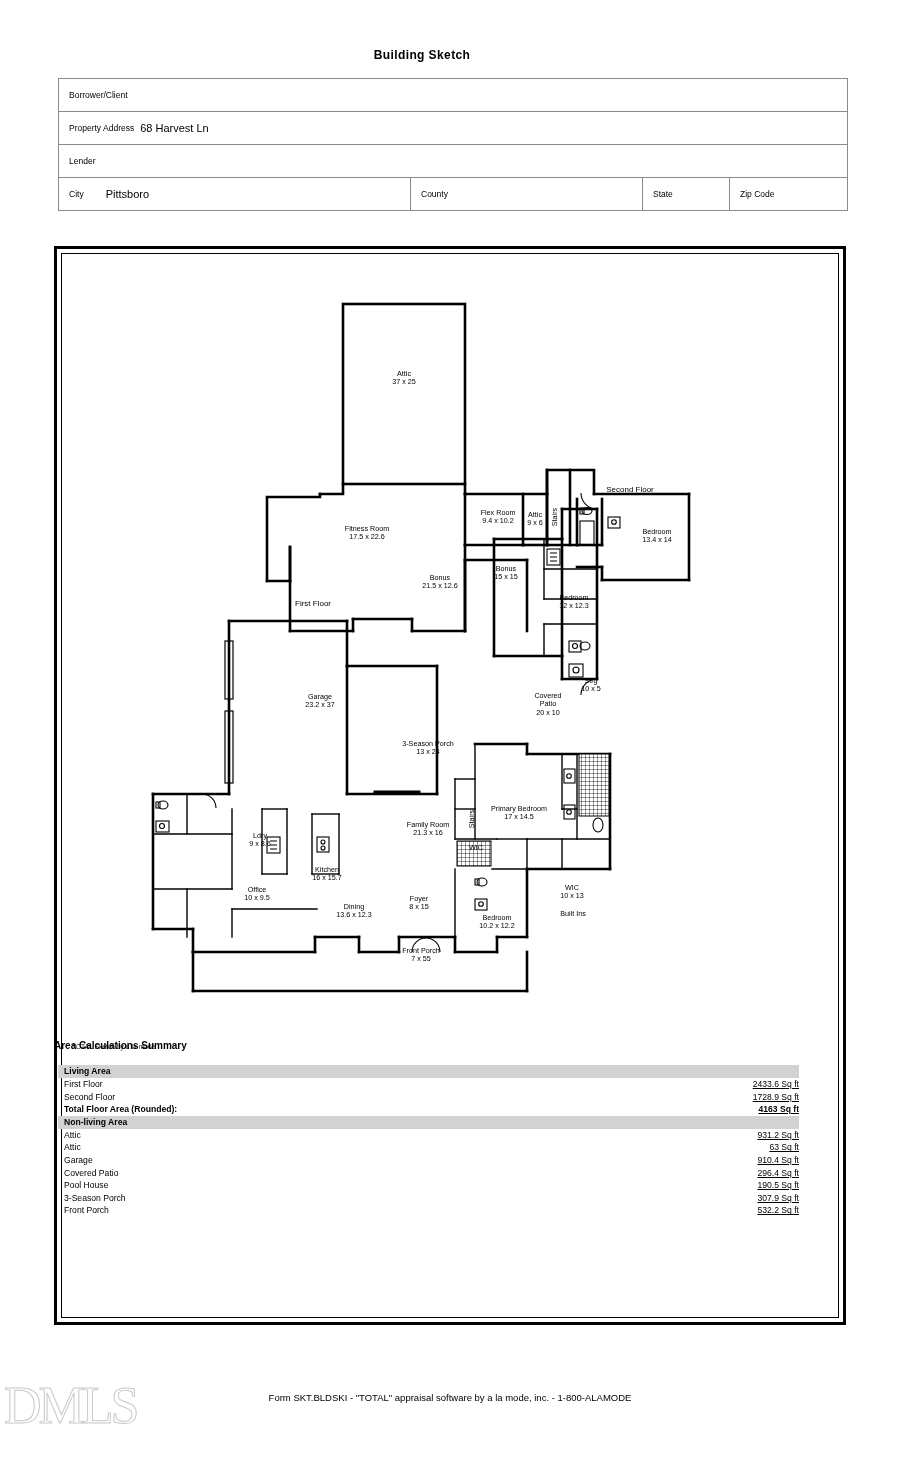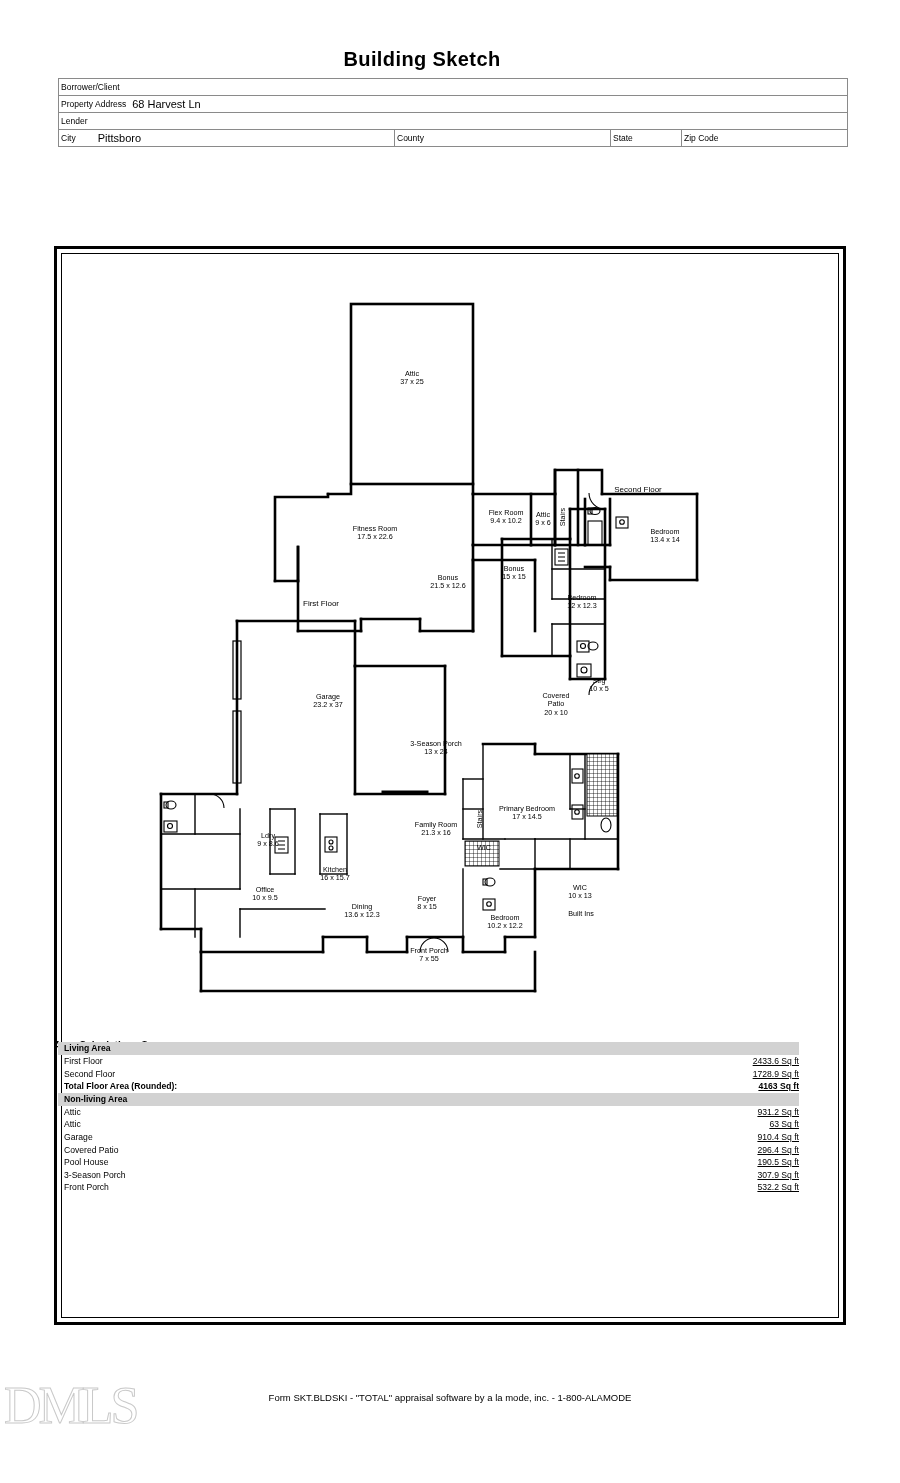--- a/index.html
+++ b/index.html
@@ -16,38 +16,38 @@
     overflow: hidden;
   }
 
   
   .doc-title {
     position: absolute;
     top: 48px;
     left: 0;
     width: 844px;
     text-align: center;
-    font-size: 20px;
+    font-size: 12px;
     font-weight: bold;
     letter-spacing: 0.4px;
   }
 
   
   .info-table {
     position: absolute;
     left: 58px;
     top: 78px;
     width: 790px;
     border: 1px solid #777;
     border-collapse: collapse;
     font-size: 8.5px;
   }
   .info-table td {
     border: 1px solid #8a8a8a;
-    padding: 0;
+    padding: 8px;
     height: 16px;
     vertical-align: middle;
     position: relative;
   }
   .lbl {
     font-size: 8.5px;
     padding-left: 2px;
     white-space: nowrap;
   }
   .val {
@@ -75,21 +75,21 @@
     right: 4px;
     bottom: 4px;
     border: 1px solid #000;
     box-sizing: border-box;
     pointer-events: none;
   }
 
   
   .plan-holder {
     position: absolute;
-    left: 8px;
+    left: 0;
     top: 0;
     width: 792px;
     height: 1079px;
   }
 
   
   .summary-head {
     position: absolute;
     left: 54px;
     top: 1040px;
@@ -109,21 +109,21 @@
     left: 0;
     top: 0;
     width: 792px;
     font-size: 10px;
     font-weight: bold;
   }
 
   .calc-table {
     position: absolute;
     left: 58px;
-    top: 1042px;
+    top: 1065px;
     width: 741px;
     font-size: 8.6px;
     border-collapse: collapse;
   }
   .calc-table tr.section td {
     background: #d2d2d2;
     font-weight: bold;
     height: 13px;
   }
   .calc-table td {

